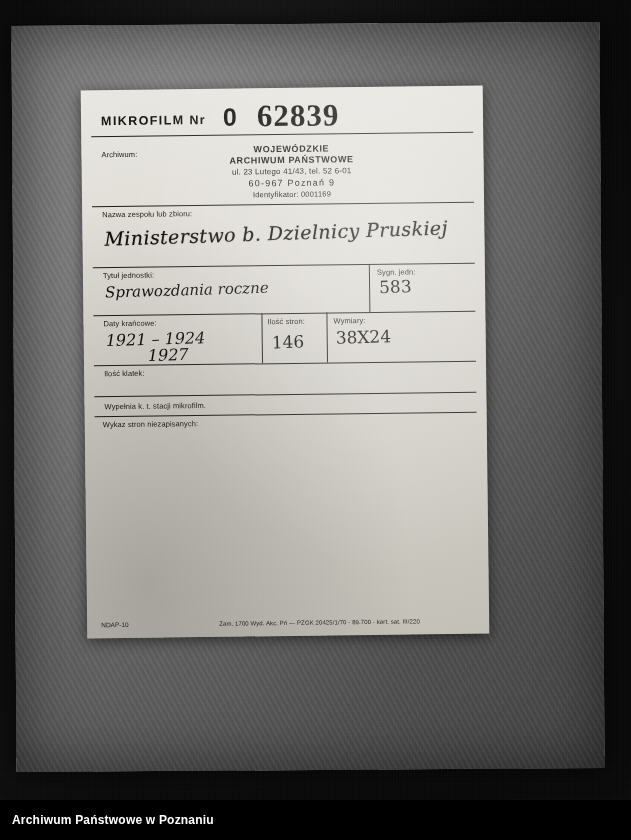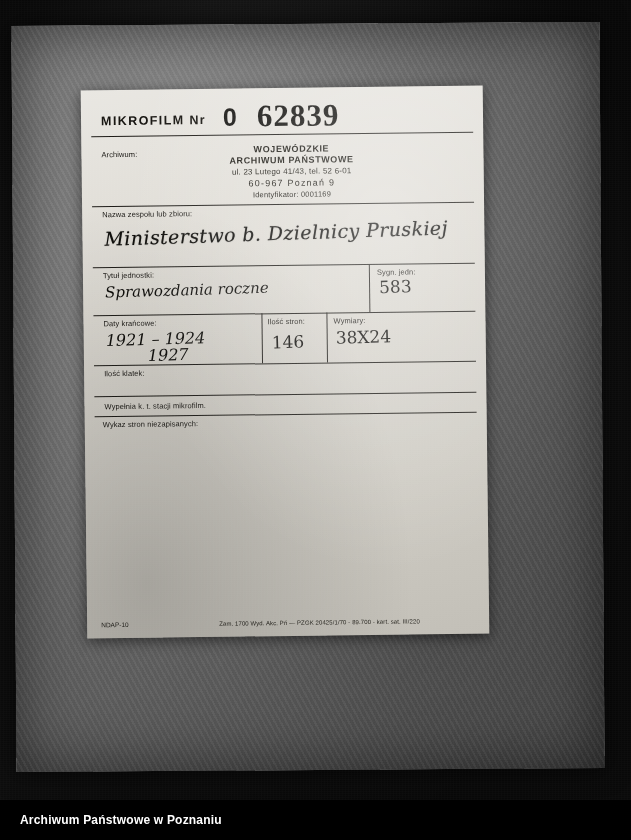--- a/index.html
+++ b/index.html
@@ -215,21 +215,21 @@
 
   
   #caption {
     position: absolute;
     left: 0; bottom: 0;
     width: 631px; height: 40px;
     background: #000;
     color: #fff;
     display: flex;
     align-items: center;
-    padding-left: 20px;
+    padding-left: 12px;
     box-sizing: border-box;
     font-size: 12px;
     font-weight: 700;
     letter-spacing: .2px;
   }
 </style>
 </head>
 <body>
 
 <div id="page">

